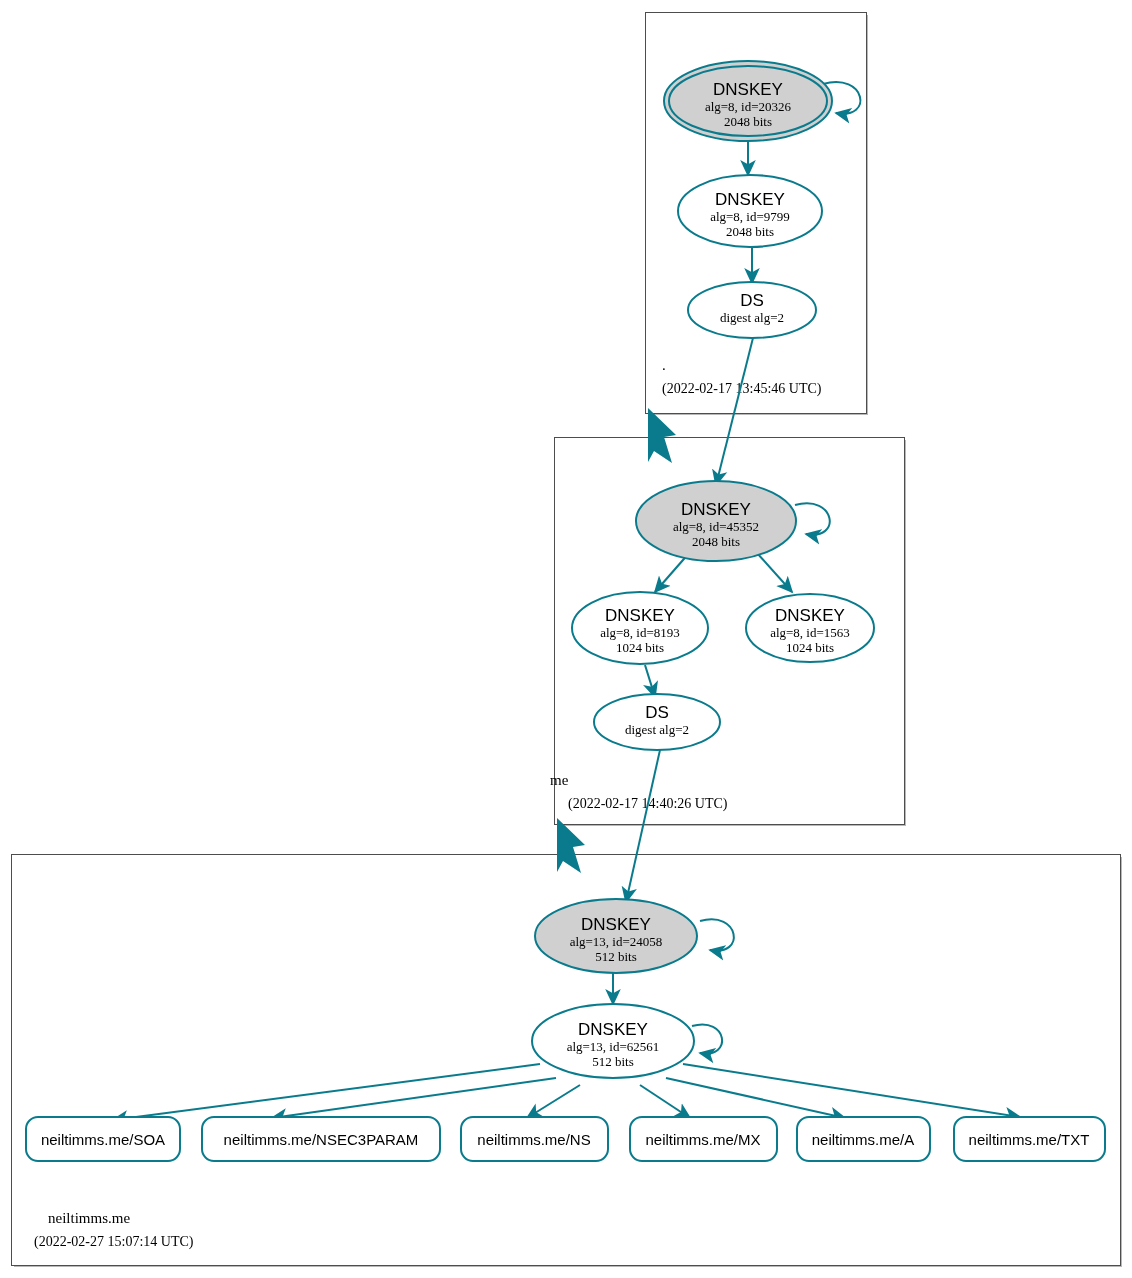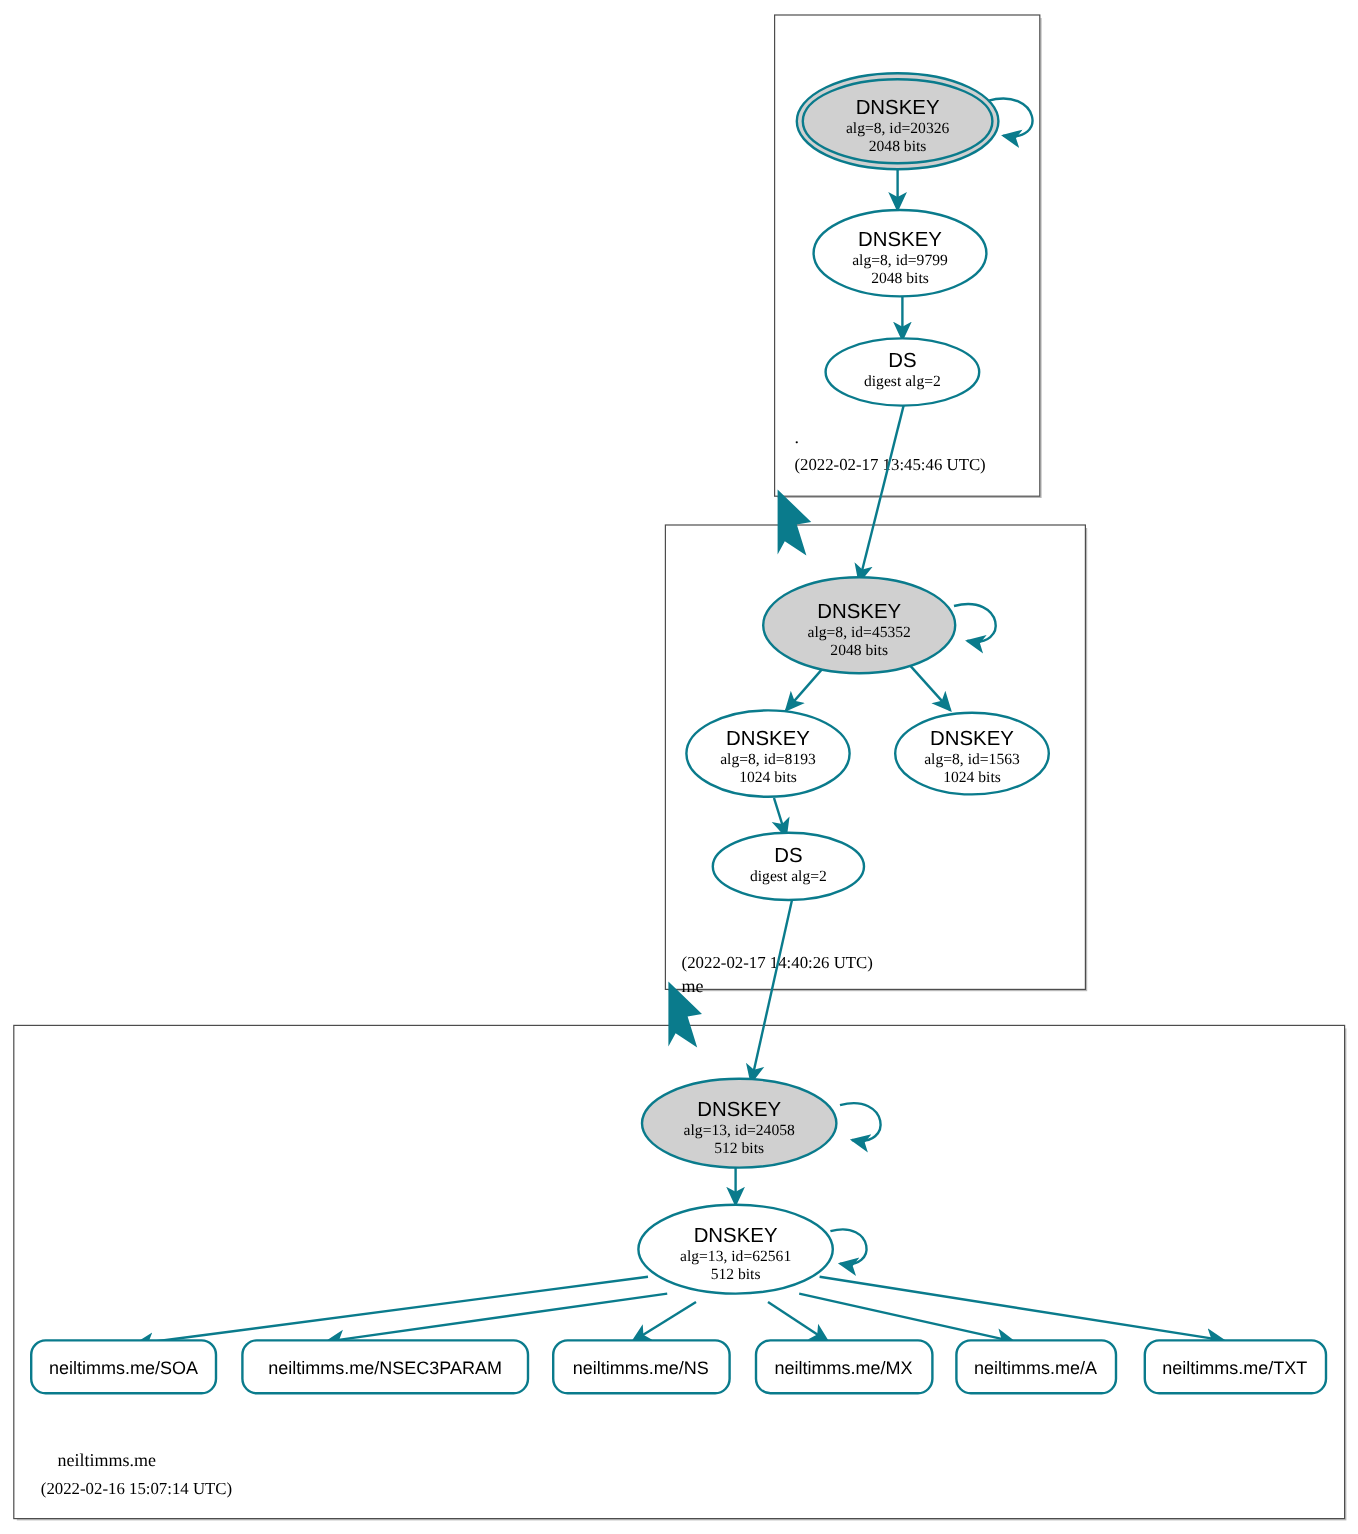--- a/index.html
+++ b/index.html
@@ -23,25 +23,25 @@
 
 <div id="stage">
 
   <div class="zone-box" style="left:645px;top:12px;width:222px;height:402px;"></div>
   <div class="zone-box" style="left:554px;top:437px;width:351px;height:388px;"></div>
   <div class="zone-box" style="left:11px;top:854px;width:1110px;height:412px;"></div>
 
   <div class="zone-label zone-name" style="left:662px;top:357px;">.</div>
   <div class="zone-label zone-time" style="left:662px;top:381px;">(2022-02-17 13:45:46 UTC)</div>
 
-  <div class="zone-label zone-name" style="left:568px;top:772px;margin-top:43px;">me</div>
+  <div class="zone-label zone-name" style="left:550px;top:772px;">me</div>
   <div class="zone-label zone-time" style="left:568px;top:796px;">(2022-02-17 14:40:26 UTC)</div>
 
   <div class="zone-label zone-name" style="left:48px;top:1210px;">neiltimms.me</div>
-  <div class="zone-label zone-time" style="left:34px;top:1234px;">(2022-02-16 15:07:14 UTC)</div>
+  <div class="zone-label zone-time" style="left:34px;top:1234px;">(2022-02-27 15:07:14 UTC)</div>
 
   <svg class="layer">
     <defs>
       <marker id="ah" markerWidth="9" markerHeight="9" refX="7.5" refY="4.5" orient="auto" markerUnits="strokeWidth">
         <path d="M0,0.6 L8.4,4.5 L0,8.4 L2.1,4.5 Z" fill="#0a7b8c"></path>
       </marker>
     </defs>
     <g stroke="#0a7b8c" stroke-width="2" fill="none" marker-end="url(#ah)">
 
       <path d="M823,84 C866,72 874,120 836,113"></path>

